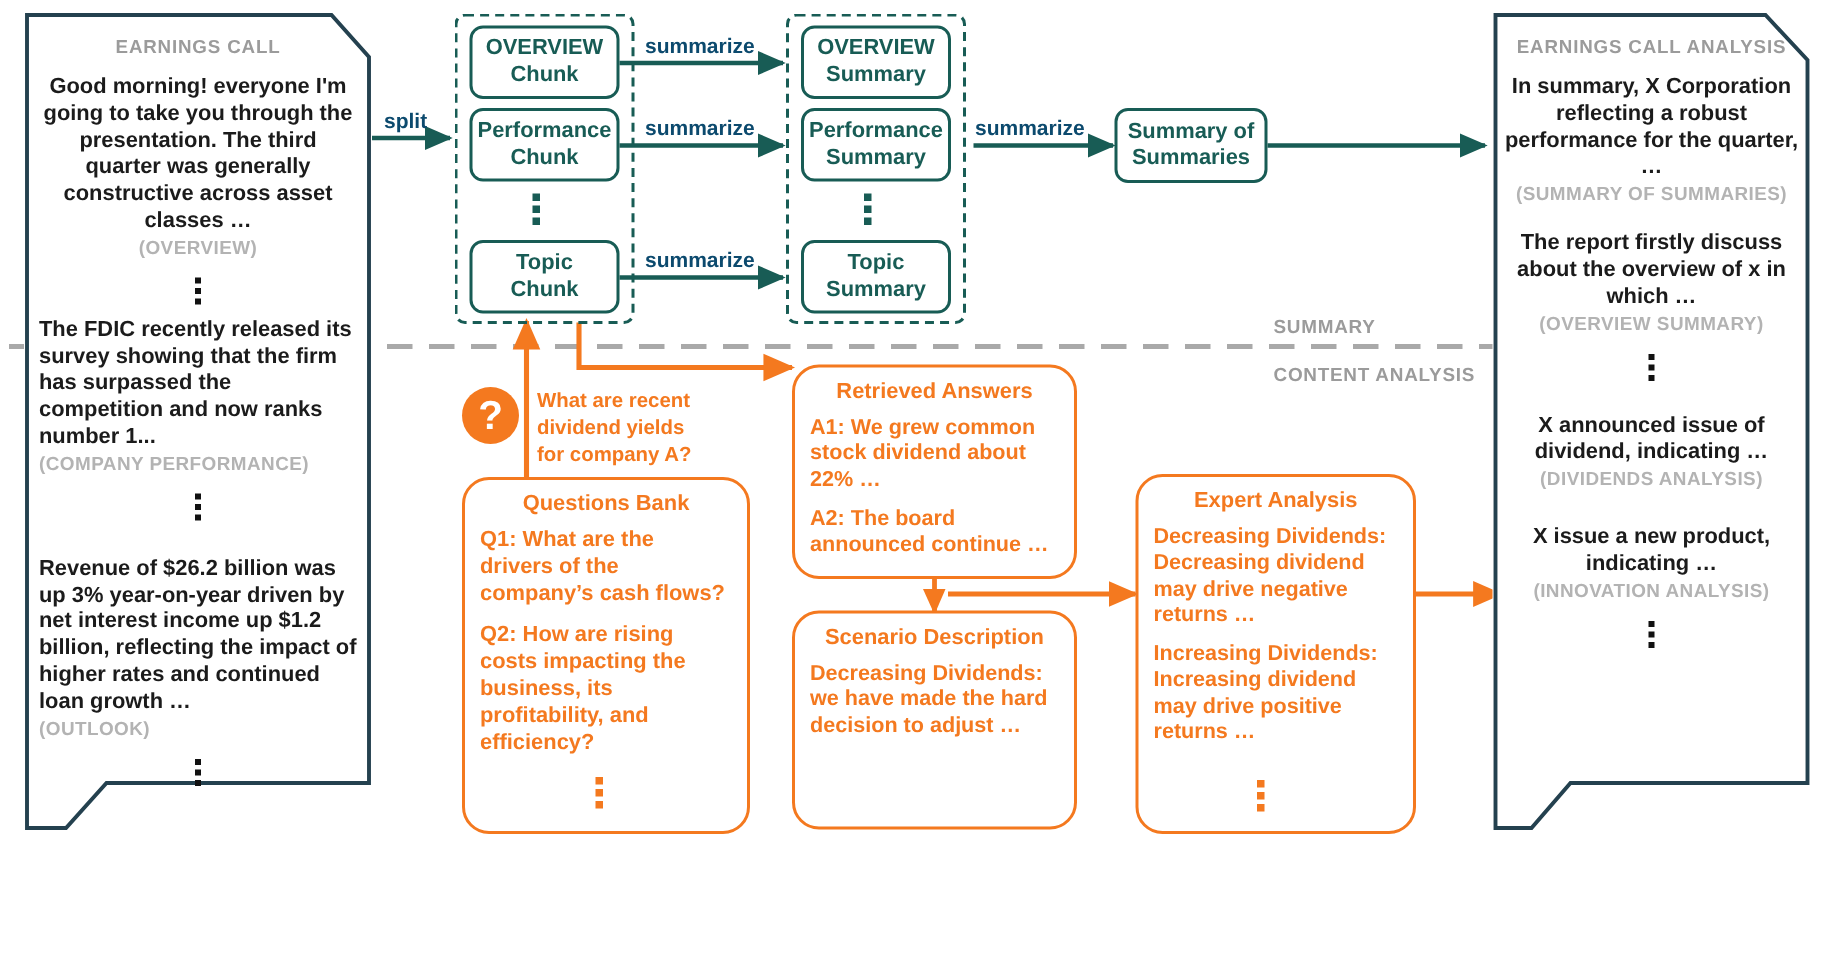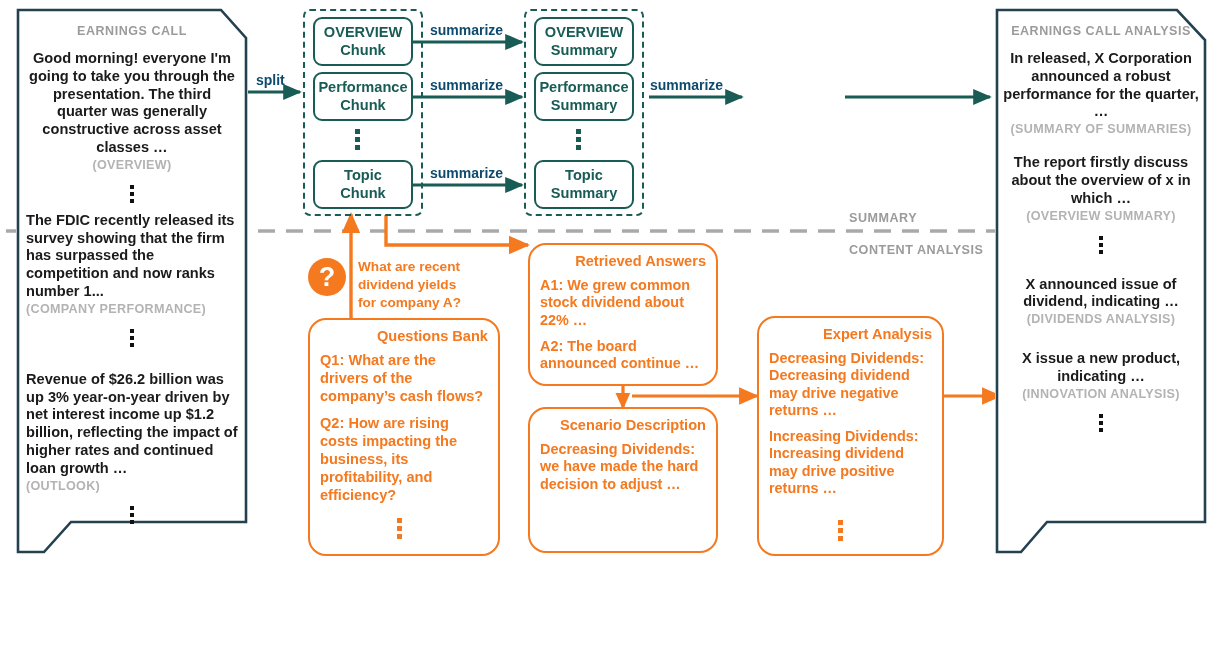--- a/index.html
+++ b/index.html
@@ -27,21 +27,21 @@
          background:#fff;color:#185c55;font-size:14.6px;font-weight:bold;line-height:1.18;
          display:flex;align-items:center;justify-content:center;text-align:center;}
   .dashwrap{position:absolute;box-sizing:border-box;border:2.4px dashed #185c55;border-radius:7px;}
   .tlabel{position:absolute;color:#0c4a6e;font-size:14px;font-weight:bold;white-space:nowrap;}
   .tdots i{display:block;width:4.5px;height:4.5px;background:#185c55;margin:0 auto 3.5px;}
   .tdots{position:absolute;}
 
   
   .onode{position:absolute;box-sizing:border-box;border:2.4px solid #f4791f;border-radius:18px;
          background:#fff;padding:7px 10px 8px;text-align:left;overflow:hidden;}
-  .onode .ohead{color:#f4791f;font-size:14.6px;font-weight:bold;text-align:right;
+  .onode .ohead{color:#f4791f;font-size:14.6px;font-weight:bold;text-align:center;
                 margin:1px 0 8px;line-height:1.1;}
   .oline{color:#f4791f;font-size:14.4px;font-weight:bold;line-height:1.2;margin:0 0 9px;}
   .oq{color:#f4791f;font-size:14.6px;font-weight:bold;line-height:1.22;margin:0 0 10px;}
   .odots i{display:block;width:4.5px;height:4.5px;background:#f4791f;margin:0 auto 3.5px;}
   .odots{position:absolute;}
   .olabel{position:absolute;color:#f4791f;font-size:13.6px;font-weight:bold;line-height:1.32;}
   .qmark{position:absolute;width:38px;height:38px;border-radius:50%;background:#f4791f;
          color:#fff;font-size:27px;font-weight:bold;display:flex;align-items:center;
          justify-content:center;line-height:1;}
 
@@ -157,20 +157,24 @@
   <div class="tdots" style="left:576px;top:129px;">
       <i></i>
       <i></i>
       <i></i>
     </div>
   <div class="tnode" style="left:534px;top:160px;width:100px;height:49px;">
     <span><span>Topic</span><br>
     <span>Summary</span></span>
   </div>
 
+  <div class="tnode" style="left:743px;top:72px;width:102px;height:50px;">
+    <span><span>Summary of</span><br>
+    <span>Summaries</span></span>
+  </div>
 
   <div class="tlabel" style="left:256px;top:72px;">split</div>
   <div class="tlabel" style="left:430px;top:22px;">summarize</div>
   <div class="tlabel" style="left:430px;top:77px;">summarize</div>
   <div class="tlabel" style="left:430px;top:165px;">summarize</div>
   <div class="tlabel" style="left:650px;top:77px;">summarize</div>
 
   <div class="divlab" style="left:849px;top:211px;">SUMMARY</div>
   <div class="divlab" style="left:849px;top:243px;">CONTENT ANALYSIS</div>
 
@@ -214,21 +218,21 @@
       <i></i>
     </div>
 
   <div class="doc" style="left:995px;top:8px;width:212px;height:546px;">
     <svg class="sheet" viewBox="0 0 212 546" preserveAspectRatio="none">
       <path d="M2,2 L182,2 L210,32 L210,514 L52,514 L26,544 L2,544 Z" fill="#ffffff" stroke="#24414f" stroke-width="2.6" stroke-linejoin="miter"></path>
     </svg>
     <div class="content" style="padding:8px 8px 10px;">
       <div class="doc-title">EARNINGS CALL ANALYSIS</div>
       <div class="blk">
-        <p class="doc-para">In released, X Corporation announced a robust performance for the quarter, …</p>
+        <p class="doc-para">In summary, X Corporation reflecting a robust performance for the quarter, …</p>
         <p class="doc-tag">(SUMMARY OF SUMMARIES)</p>
       </div>
       <div class="blk" style="margin-top:18px;">
         <p class="doc-para">The report firstly discuss about the overview of x in which …</p>
         <p class="doc-tag">(OVERVIEW SUMMARY)</p>
       </div>
       <span class="vdots">
           <i></i>
           <i></i>
           <i></i>

